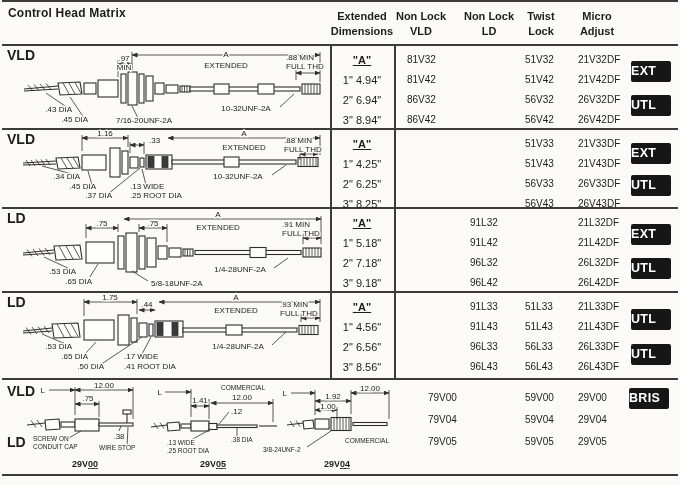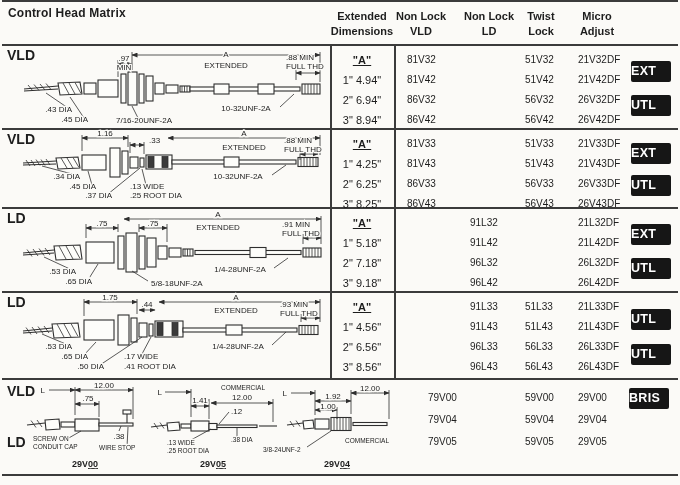--- a/index.html
+++ b/index.html
@@ -191,26 +191,20 @@
       <text class="t8" x="112" y="60">.13 WIDE</text>
       <text class="t8" x="112" y="69">.25 ROOT DIA</text>
       <text class="t8" x="220" y="50" text-anchor="middle">10-32UNF-2A</text>
     </svg>
     <div class="dims">
       <div class="dh">"A"</div>
       <div>1" 4.25"</div>
       <div>2" 6.25"</div>
       <div>3" 8.25"</div>
     </div>
-    <div class="pcol" style="left:407px">
-      <div>81V33</div>
-      <div>81V43</div>
-      <div>86V33</div>
-      <div>86V43</div>
-    </div>
     <div class="pcol" style="left:525px">
       <div>51V33</div>
       <div>51V43</div>
       <div>56V33</div>
       <div>56V43</div>
     </div>
     <div class="pcol" style="left:578px">
       <div>21V33DF</div>
       <div>21V43DF</div>
       <div>26V33DF</div>

